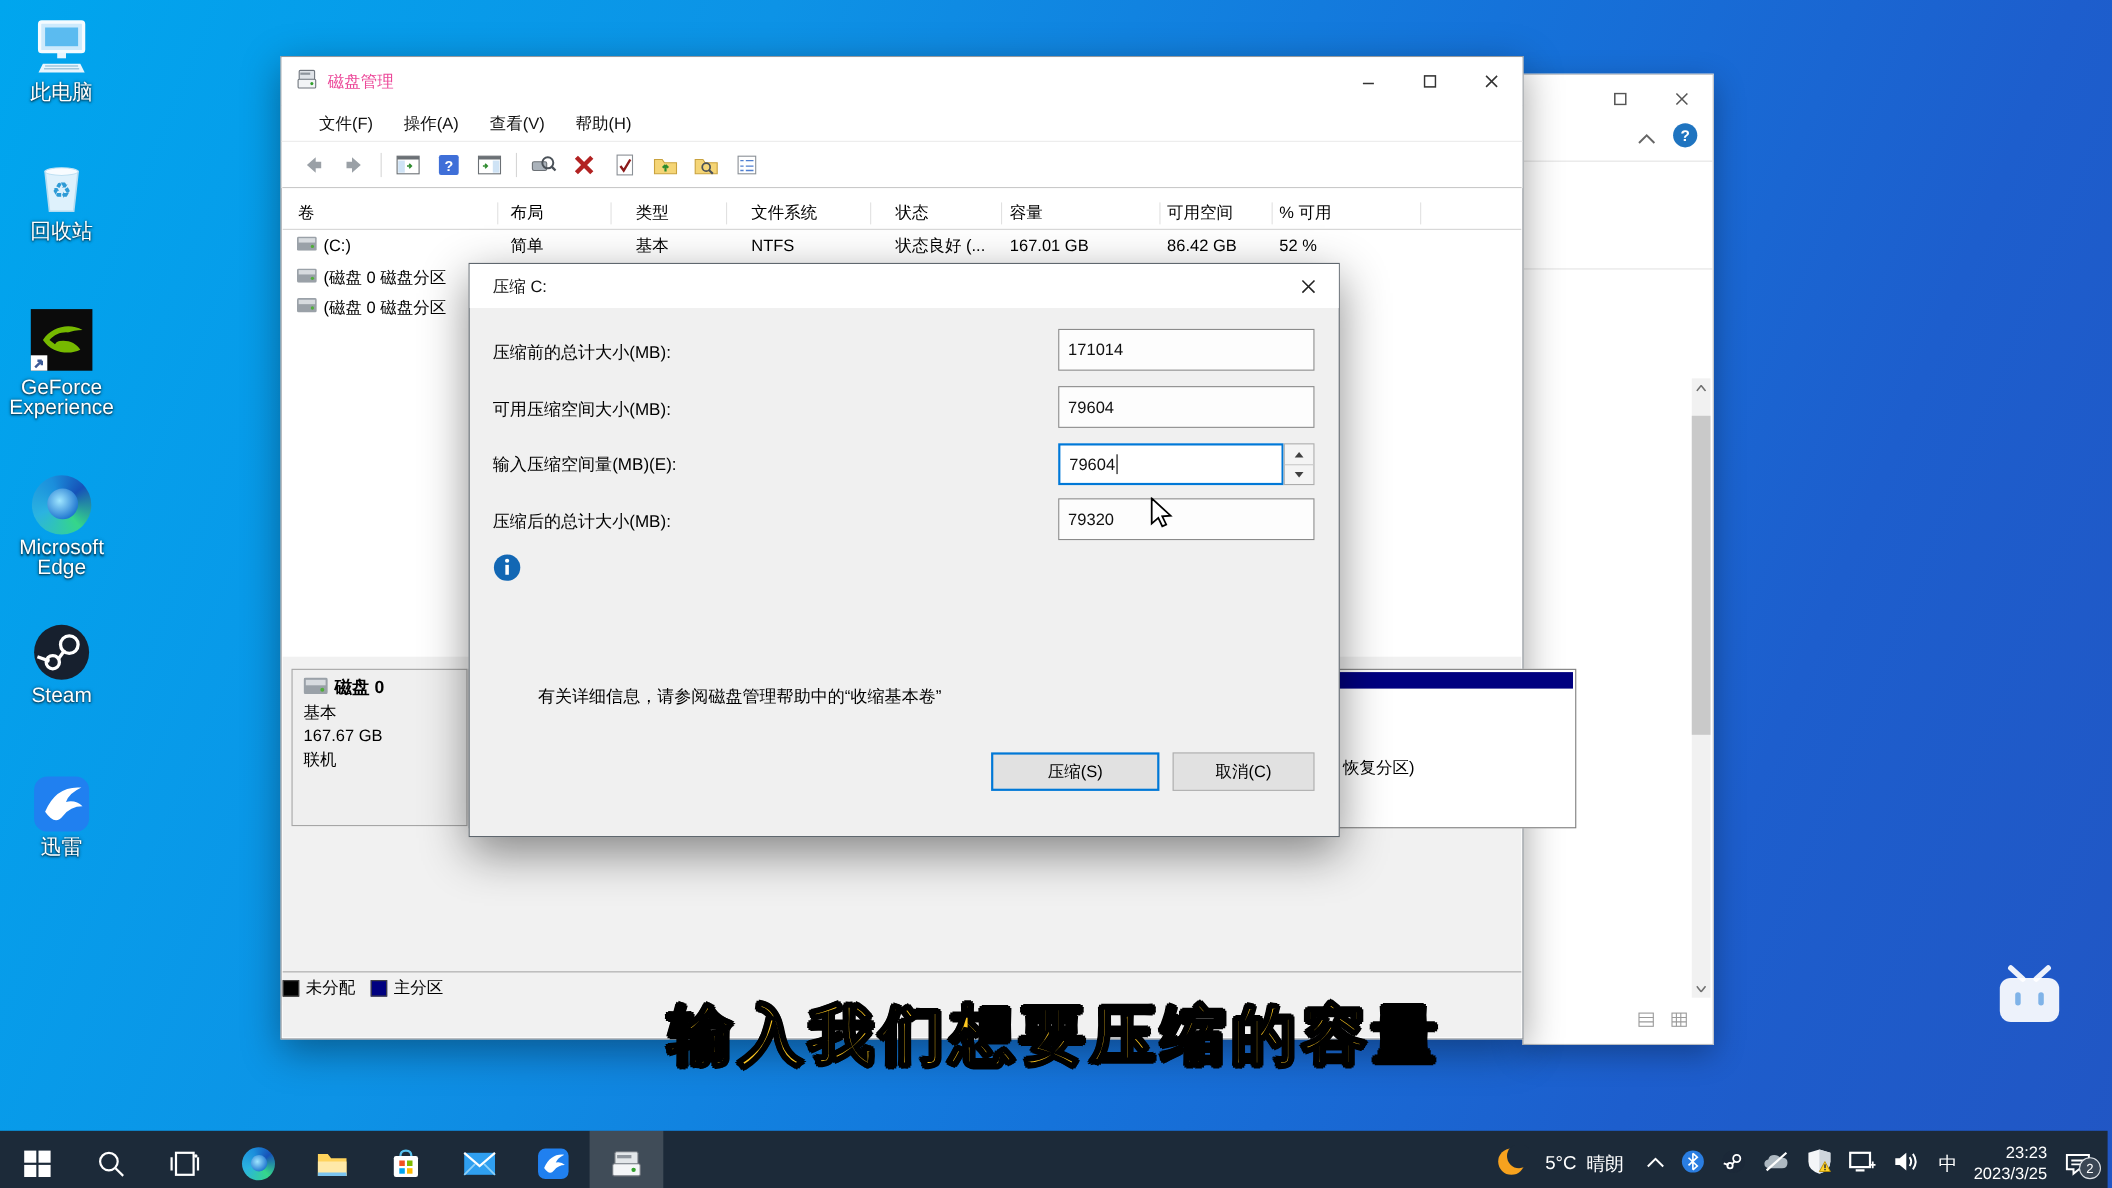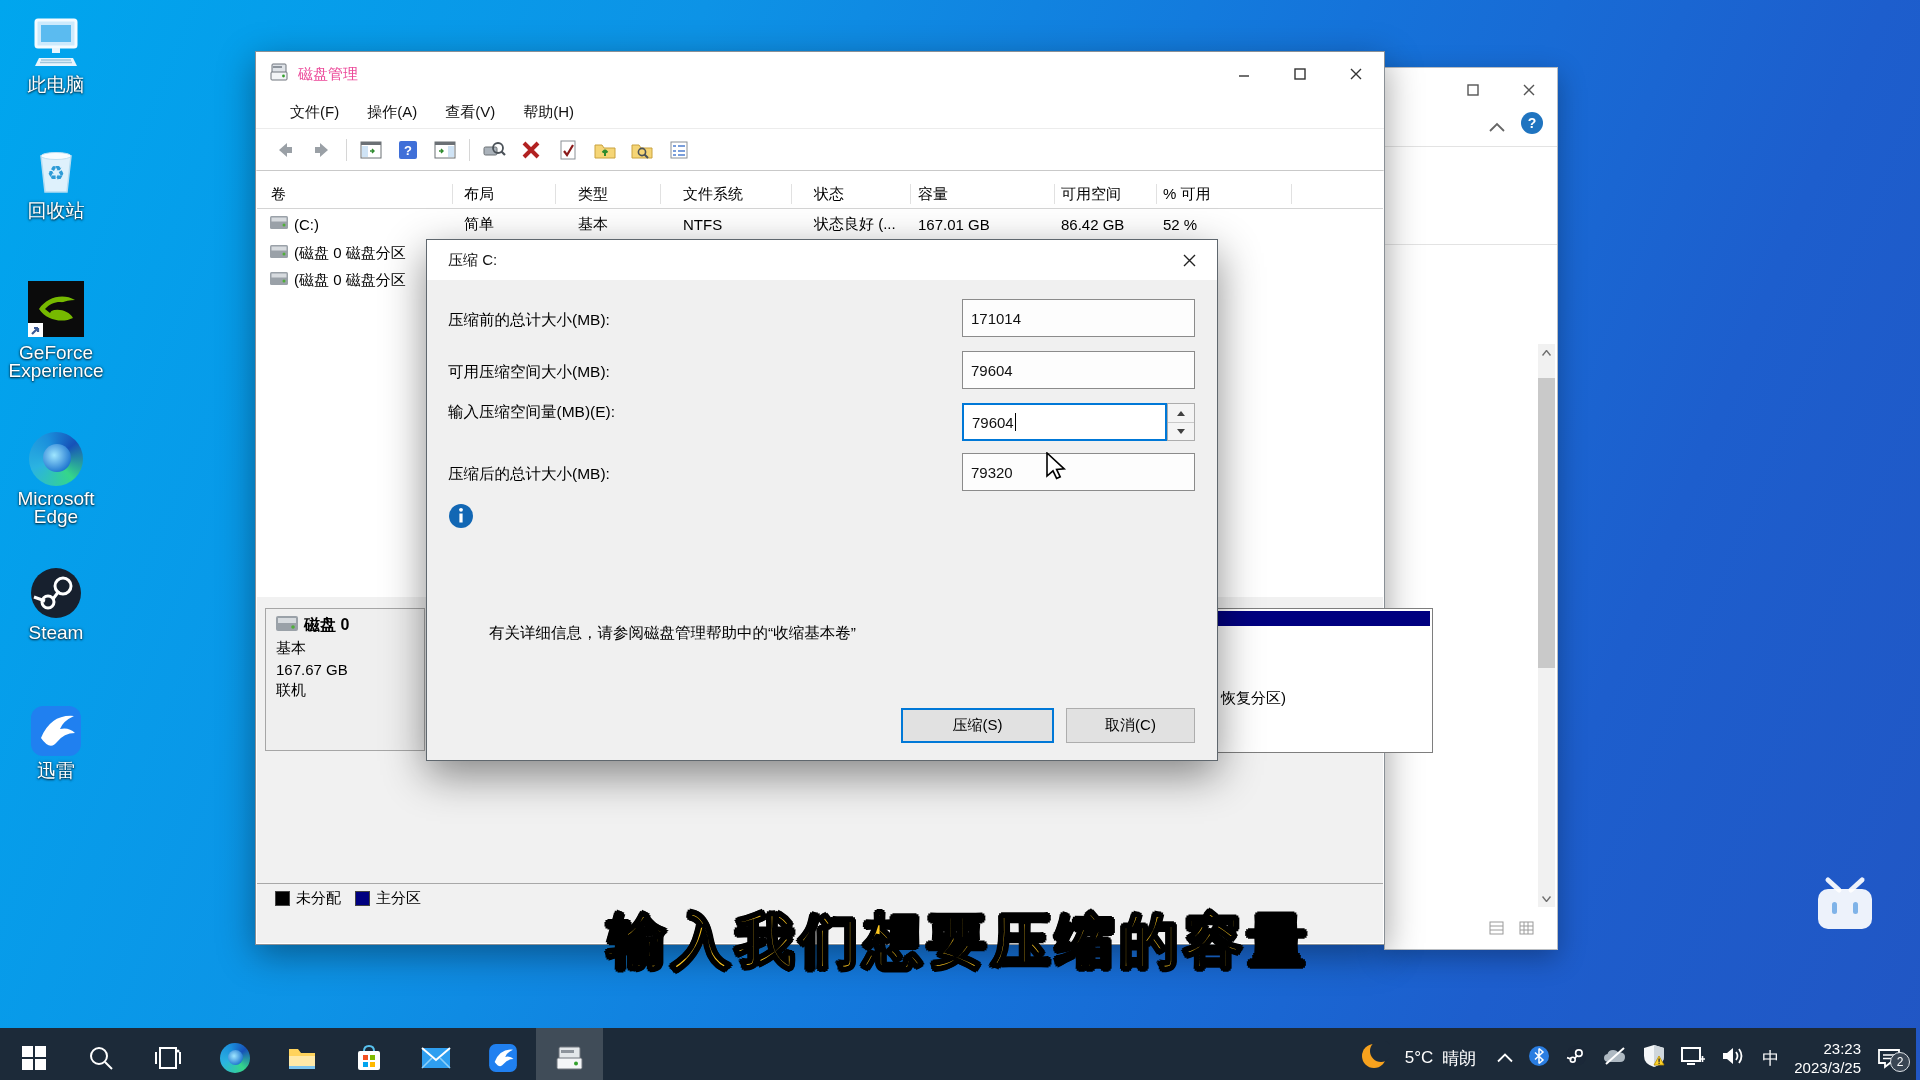--- a/index.html
+++ b/index.html
@@ -38,21 +38,21 @@
   .h0{left:14px;}
   .vicon{position:absolute;left:13px;top:50%;transform:translateY(-50%);}
 
   .dm-graph{position:absolute;left:1px;right:1px;top:545px;bottom:30px;background:#f1f1f1;}
   .disk-panel{position:absolute;left:8px;top:11px;width:160px;height:143px;background:#efefef;border:1px solid #a6a6a6;padding:6px 0 0 10px;box-sizing:border-box;}
   .disk-panel .row1{display:flex;align-items:center;gap:6px;font-size:16px;font-weight:bold;color:#000;}
   .disk-panel .ln{font-size:15px;color:#000;margin-top:3px;}
   .part-box{position:absolute;left:169px;top:11px;width:1005px;height:143px;background:#fff;border:1px solid #7e7e7e;}
   .part-strip{position:absolute;left:2px;right:2px;top:2px;height:15px;}
   .part-label{position:absolute;left:794px;top:80px;font-size:15px;color:#000;white-space:nowrap;}
-  .dm-legend{position:absolute;left:1px;right:1px;bottom:31px;height:29px;background:#f1f1f1;border-top:1px solid #a8a8a8;display:flex;align-items:center;gap:14px;padding-left:18px;}
+  .dm-legend{position:absolute;left:1px;right:1px;bottom:31px;height:29px;background:#f1f1f1;border-top:1px solid #a8a8a8;display:flex;align-items:center;gap:14px;padding-left:0;}
   .leg-sq{width:13px;height:13px;border:1px solid #444;}
   .leg-lb{font-size:15px;color:#000;margin-left:-8px;}
   .dm-bottom{position:absolute;left:1px;right:1px;bottom:1px;height:30px;background:#f1f1f1;}
 
   
   .dlg{position:absolute;left:426px;top:239px;width:790px;height:520px;background:#f0f0f0;border:1px solid #5f676e;box-shadow:0 14px 40px rgba(0,0,0,.45);z-index:50;}
   .dlg-title{position:relative;height:40px;background:#fff;display:flex;align-items:center;}
   .dlg-title .t{font-size:15px;color:#111;margin-left:21px;}
   .dlg-x{position:absolute;right:0;top:0;width:56px;height:40px;display:flex;align-items:center;justify-content:center;}
   .frow-label{position:absolute;left:21px;font-size:15.5px;color:#000;white-space:nowrap;}
@@ -62,21 +62,21 @@
   .caret{display:inline-block;width:1px;height:18px;background:#000;margin-left:1px;}
   .spin{position:absolute;left:740px;width:28px;height:38px;border:1px solid #acacac;box-sizing:border-box;background:#f4f4f4;}
   .spin .up,.spin .dn{position:absolute;left:0;width:100%;height:18px;display:flex;align-items:center;justify-content:center;}
   .spin .up{top:0;border-bottom:1px solid #c9c9c9;}
   .spin .dn{bottom:0;}
   .tri-up{width:0;height:0;border-left:4px solid transparent;border-right:4px solid transparent;border-bottom:5px solid #404040;}
   .tri-dn{width:0;height:0;border-left:4px solid transparent;border-right:4px solid transparent;border-top:5px solid #404040;}
   .info-ic{position:absolute;left:21px;top:263px;}
   .info-tx{position:absolute;left:64px;top:262px;width:700px;font-size:15.5px;line-height:23px;color:#000;}
   .help-tx{position:absolute;left:62px;top:383px;font-size:15.5px;color:#000;white-space:nowrap;}
-  .dbtn{position:absolute;top:468px;height:35px;background:#e1e1e1;border:1px solid #adadad;box-sizing:border-box;
+  .dbtn{position:absolute;top:444px;height:35px;background:#e1e1e1;border:1px solid #adadad;box-sizing:border-box;
     font-size:15px;color:#000;display:flex;align-items:center;justify-content:center;}
   .dbtn.primary{border:2px solid #0078d7;}
   .btn-shrink{left:474px;width:153px;}
   .btn-cancel{left:639px;width:129px;}
 
   
   .bgwin{left:1384px;top:67px;width:172px;height:881px;border-color:#b9bdc2;box-shadow:0 8px 26px rgba(0,0,0,.3);}
   .bg-div{position:absolute;left:0;right:0;height:1px;background:#e3e3e3;}
   .bg-scroll{position:absolute;right:2px;top:276px;bottom:42px;width:17px;background:#f1f1f1;}
   .bg-thumb{position:absolute;left:0;width:17px;top:34px;height:290px;background:#c9c9c9;}
@@ -434,21 +434,21 @@
     <span class="frow-label" style="top:70px;">压缩前的总计大小(MB):</span>
     <div class="fbox" style="top:59px;">
       <span>171014</span>
     </div>
 
     <span class="frow-label" style="top:122px;">可用压缩空间大小(MB):</span>
     <div class="fbox" style="top:111px;">
       <span>79604</span>
     </div>
 
-    <span class="frow-label" style="top:162px;">输入压缩空间量(MB)(E):</span>
+    <span class="frow-label" style="top:172px;">输入压缩空间量(MB)(E):</span>
     <div class="fbox fedit" style="top:163px;">
       <span>79604</span>
         <span class="caret"></span>
     </div>
     <div class="spin" style="top:163px;">
       <div class="up">
           <span class="tri-up"></span>
         </div>
       <div class="dn">
           <span class="tri-dn"></span>

